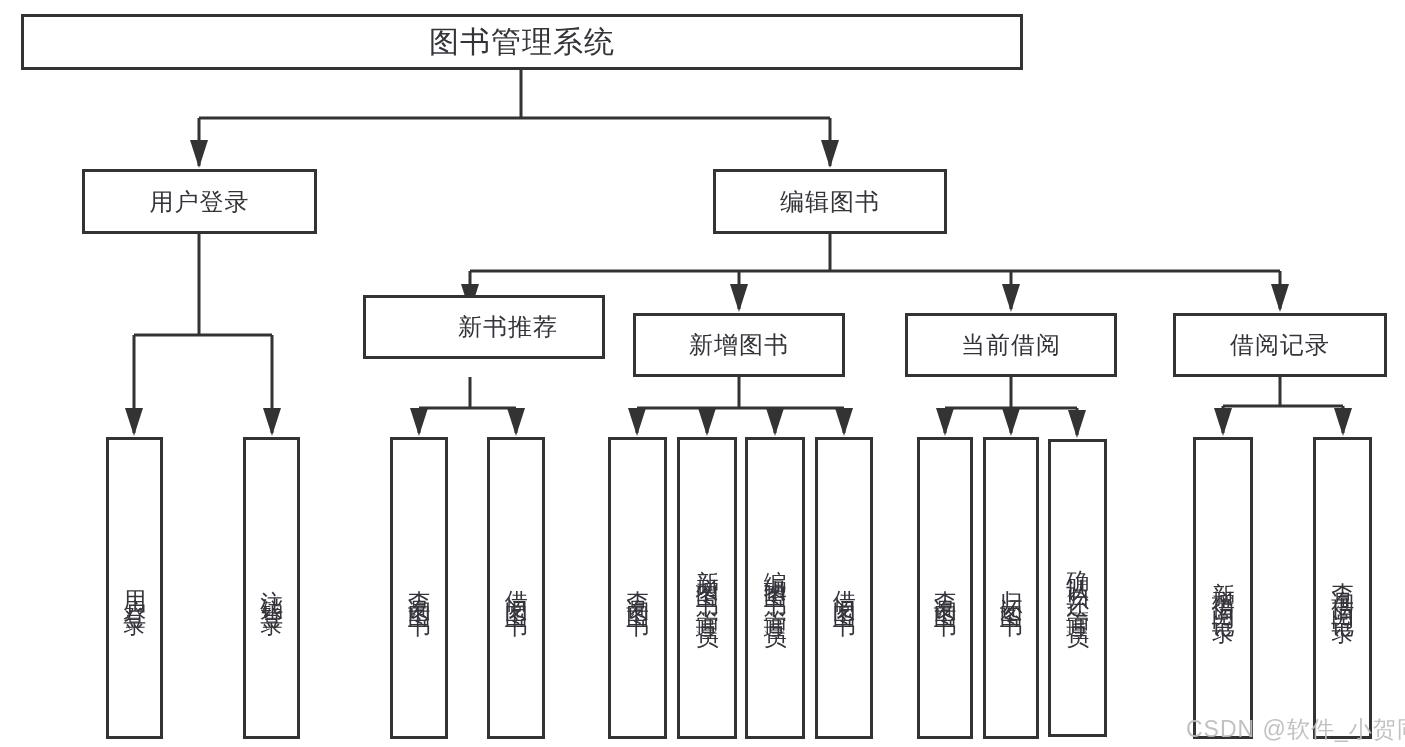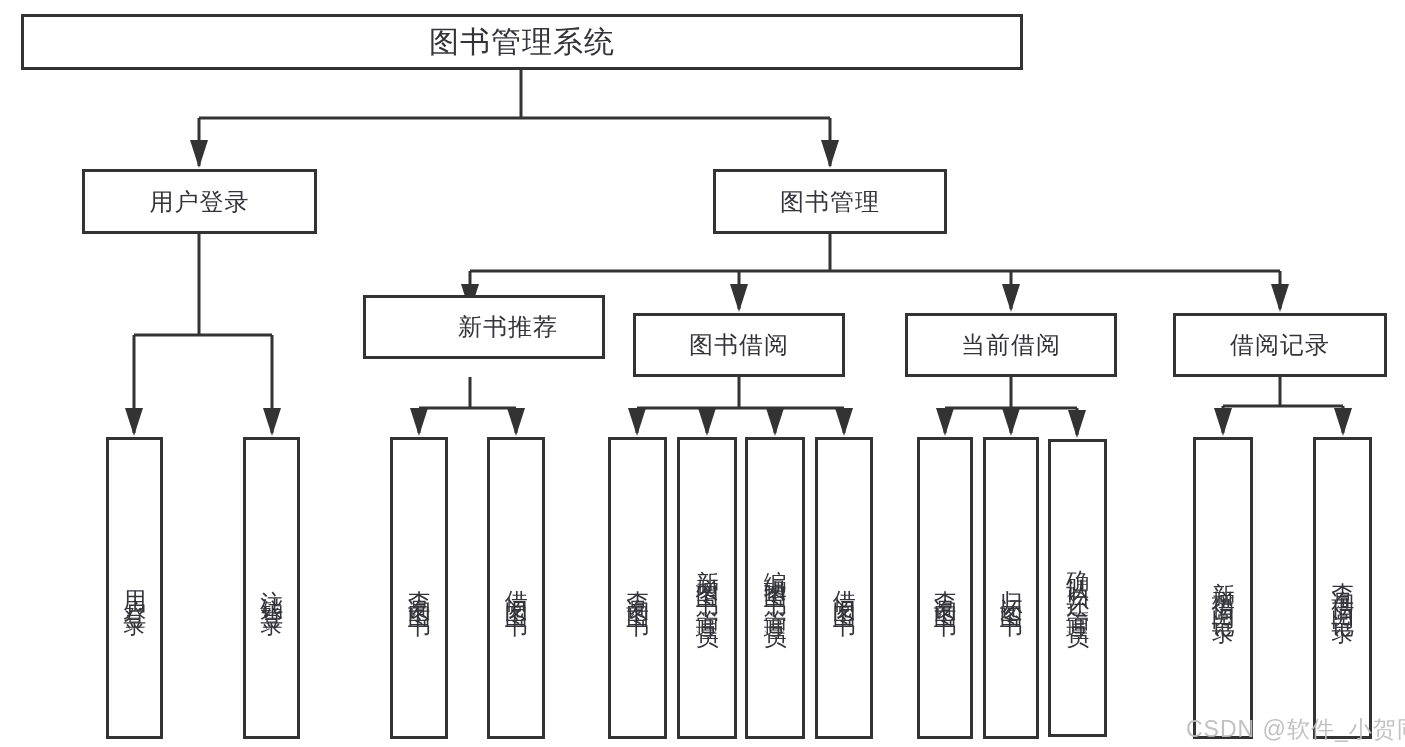--- a/index.html
+++ b/index.html
@@ -120,28 +120,28 @@
   </svg>
 
   <div class="node root" style="left:21px; top:14px; width:1002px; height:56px;">
     <span>图书管理系统</span>
   </div>
 
   <div class="node" style="left:82px; top:169px; width:235px; height:65px;">
     <span>用户登录</span>
   </div>
   <div class="node" style="left:713px; top:169px; width:234px; height:65px;">
-    <span>图书管理</span>
+    <span>编辑图书</span>
   </div>
 
   <div class="node" style="left:363px; top:295px; width:242px; height:64px;padding-left:48px;">
     <span>新书推荐</span>
   </div>
   <div class="node" style="left:633px; top:313px; width:212px; height:64px;">
-    <span>图书借阅</span>
+    <span>新增图书</span>
   </div>
   <div class="node" style="left:905px; top:313px; width:212px; height:64px;">
     <span>当前借阅</span>
   </div>
   <div class="node" style="left:1173px; top:313px; width:214px; height:64px;">
     <span>借阅记录</span>
   </div>
 
   <div class="node" style="left:106px; top:437px; width:57px; height:302px;">
     <span class="vtext">用户登录</span>

